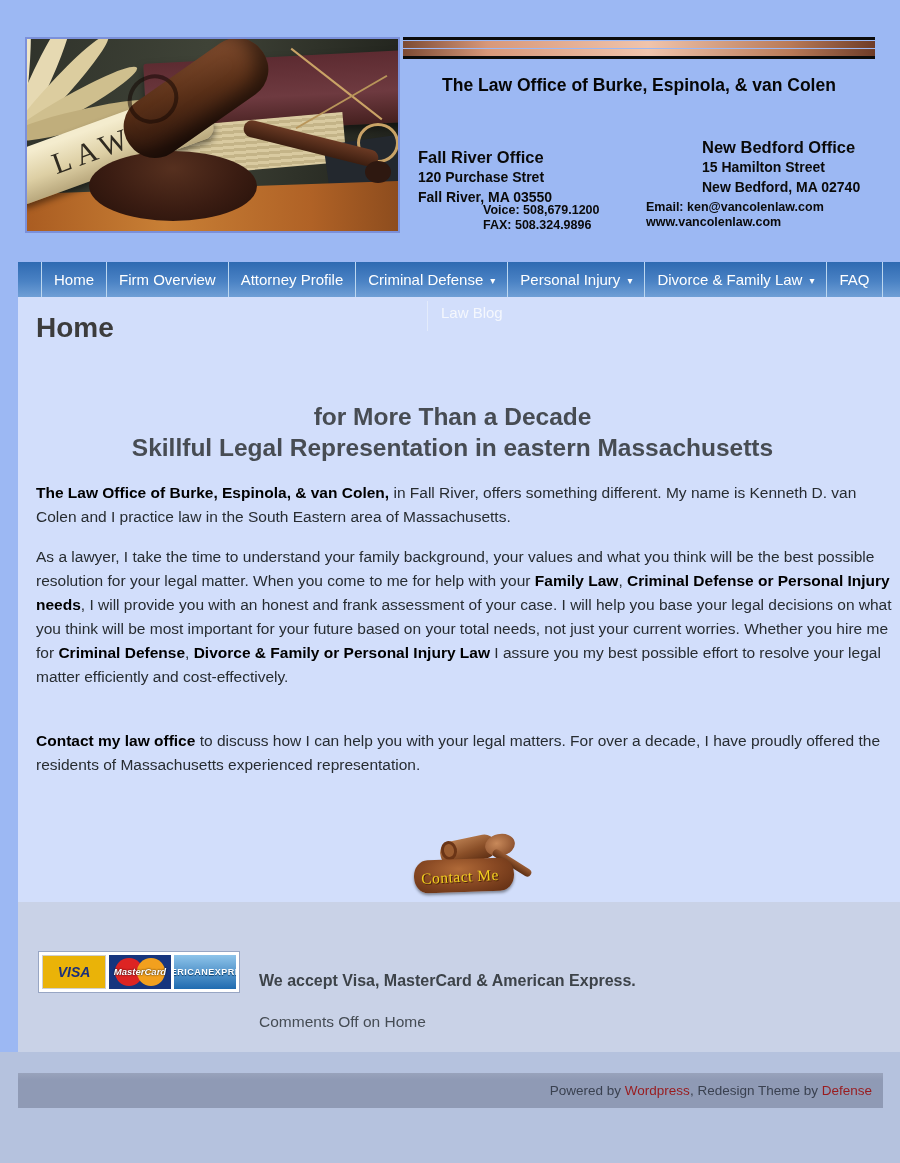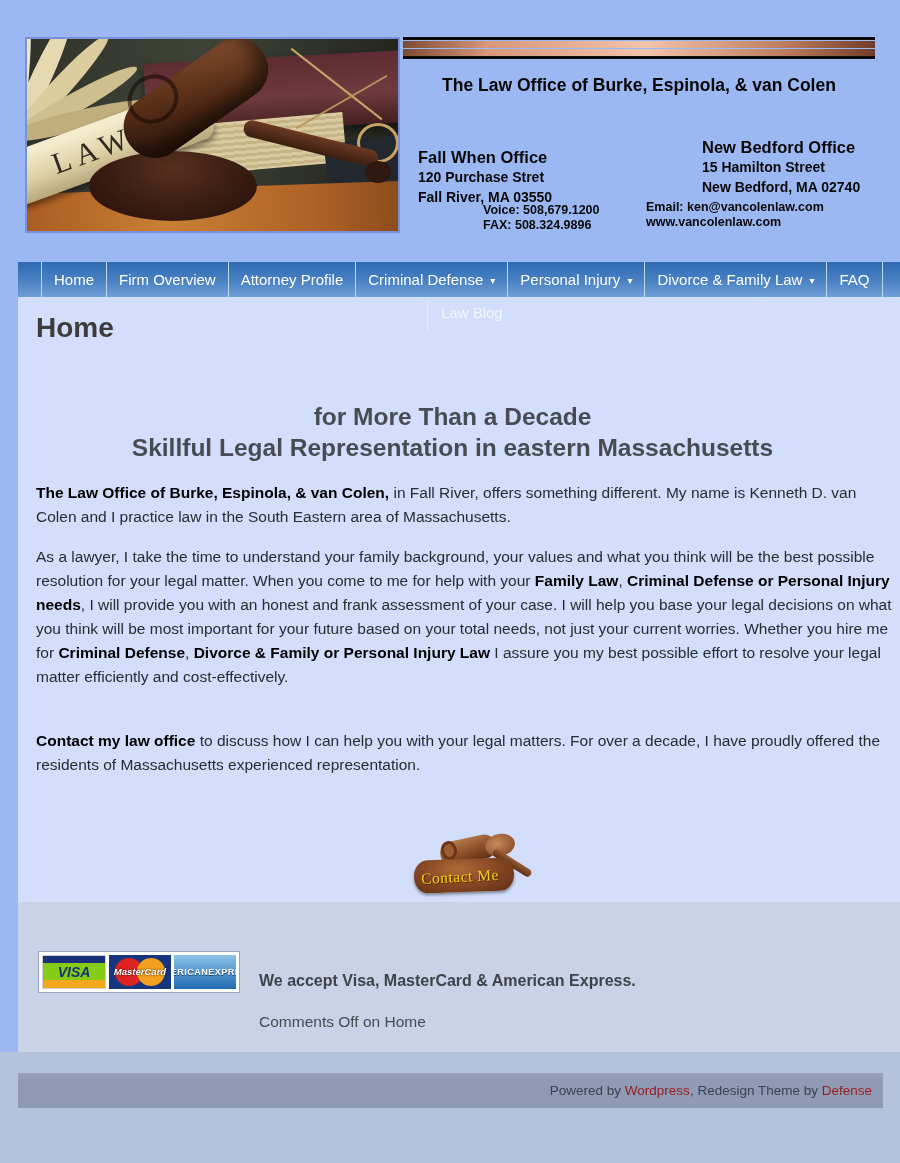--- a/index.html
+++ b/index.html
@@ -106,21 +106,21 @@
               background:radial-gradient(ellipse at 45% 30%,#b06a38 0%,#8a4a24 45%,#5e2c12 100%);
               box-shadow:0 2px 3px rgba(0,0,0,.4); }
   .cg-label { left:2px; top:36px; width:104px; text-align:center; transform:rotate(-3deg);
               font-family:"Liberation Serif", serif; font-size:15.5px; color:#f2cf1e;
               text-shadow:1px 1px 0 #4a2408; letter-spacing:.5px; }
 
   
   .cards { position:absolute; left:38px; top:951px; width:202px; height:42px;
            background:#ffffff; border:1px solid #98a6c4; display:flex; gap:3px; padding:3px; }
   .card { flex:1; position:relative; overflow:hidden; }
-  .card-visa { background:#84cc16; border:1px solid #cfcfcf; display:flex; flex-direction:column; }
+  .card-visa { background:#eab308; border:1px solid #cfcfcf; display:flex; flex-direction:row; }
   .visa-top { height:7px; background:#1a2f7a; }
   .visa-mid { flex:1; display:flex; align-items:center; justify-content:center;
               font-style:italic; font-weight:bold; color:#1a2f7a; font-size:14px; }
   .visa-bot { height:8px; background:#f2a71c; }
   .card-mc { background:#16357e; }
   .mc-c1 { position:absolute; left:6px;  top:3px; width:28px; height:28px; border-radius:50%; background:#dd2423; }
   .mc-c2 { position:absolute; right:6px; top:3px; width:28px; height:28px; border-radius:50%; background:#f2a01e; }
   .mc-label { position:absolute; left:0; right:0; top:11px; text-align:center; color:#fff;
               font-size:9.5px; font-weight:bold; font-style:italic; text-shadow:0 0 2px #000; }
   .card-amex { background:linear-gradient(180deg,#8ec4ea,#1f6bb0); display:flex; flex-direction:row;
@@ -165,21 +165,21 @@
 </div>
 
 <div class="banner">
   <div class="b-line"></div>
   <div class="b-copper"></div>
   <div class="b-copper"></div>
   <div class="b-line"></div>
   <div class="b-firm first">The Law Office of Burke, Espinola, &amp; van Colen</div>
 
   <div class="b-office b-fall-river">
-    <div class="office-title">Fall When Office</div>
+    <div class="office-title">Fall River Office</div>
     <div class="office-line">120 Purchase Stret</div>
     <div class="office-line">Fall River, MA 03550</div>
   </div>
 
   <div class="b-office b-new-bedford">
     <div class="office-title">New Bedford Office</div>
     <div class="office-line">15 Hamilton Street</div>
     <div class="office-line">New Bedford, MA 02740</div>
   </div>
 

